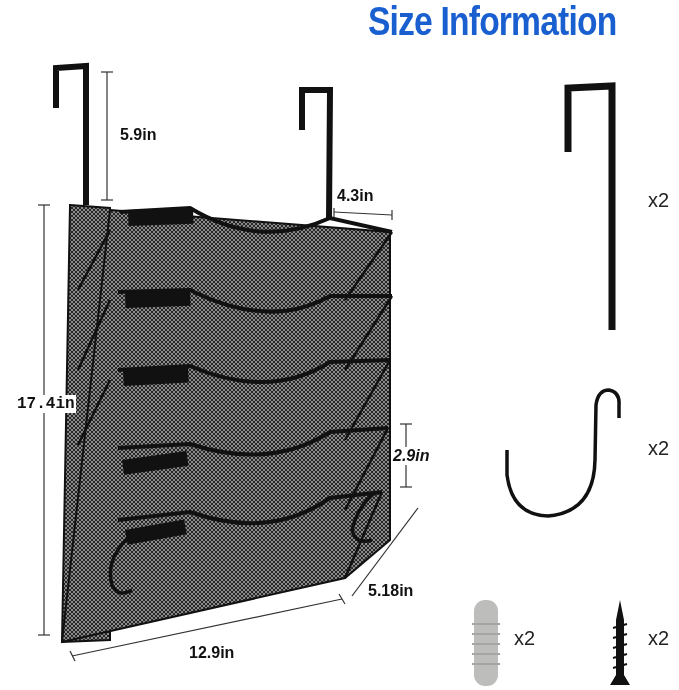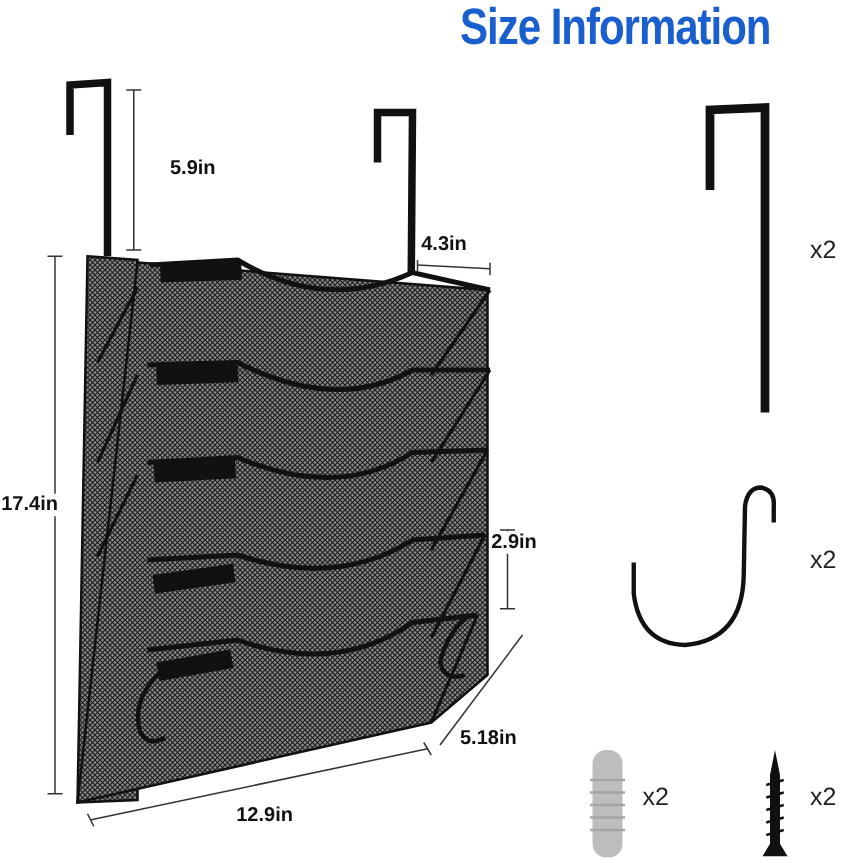--- a/index.html
+++ b/index.html
@@ -107,23 +107,23 @@
     <g stroke="#111" stroke-width="2">
       <line x1="613" y1="628" x2="627" y2="624"></line>
         <line x1="613" y1="638" x2="627" y2="634"></line>
       <line x1="613" y1="648" x2="627" y2="644"></line>
         <line x1="613" y1="658" x2="627" y2="654"></line>
       <line x1="613" y1="668" x2="627" y2="664"></line>
     </g>
   </g>
 </svg>
 
-<div class="dim" style="left:135px; top:126px;">5.9in</div>
+<div class="dim" style="left:119px; top:126px;">5.9in</div>
 <div class="dim" style="left:336px; top:187px;">4.3in</div>
-<div class="dim" style="left:0px; top:395px;">17.4in</div>
-<div class="dim" style="left:392px; top:425px;">2.9in</div>
+<div class="dim" style="left:16px; top:395px;font-family:Liberation Mono, monospace;">17.4in</div>
+<div class="dim" style="left:392px; top:447px;font-style:italic;">2.9in</div>
 <div class="dim" style="left:367px; top:582px;">5.18in</div>
 <div class="dim" style="left:188px; top:644px;">12.9in</div>
 
 <div class="qty" style="left:648px; top:189px;">x2</div>
 <div class="qty" style="left:648px; top:437px;">x2</div>
 <div class="qty" style="left:514px; top:627px;">x2</div>
 <div class="qty" style="left:648px; top:627px;">x2</div>
 
 </body></html>

